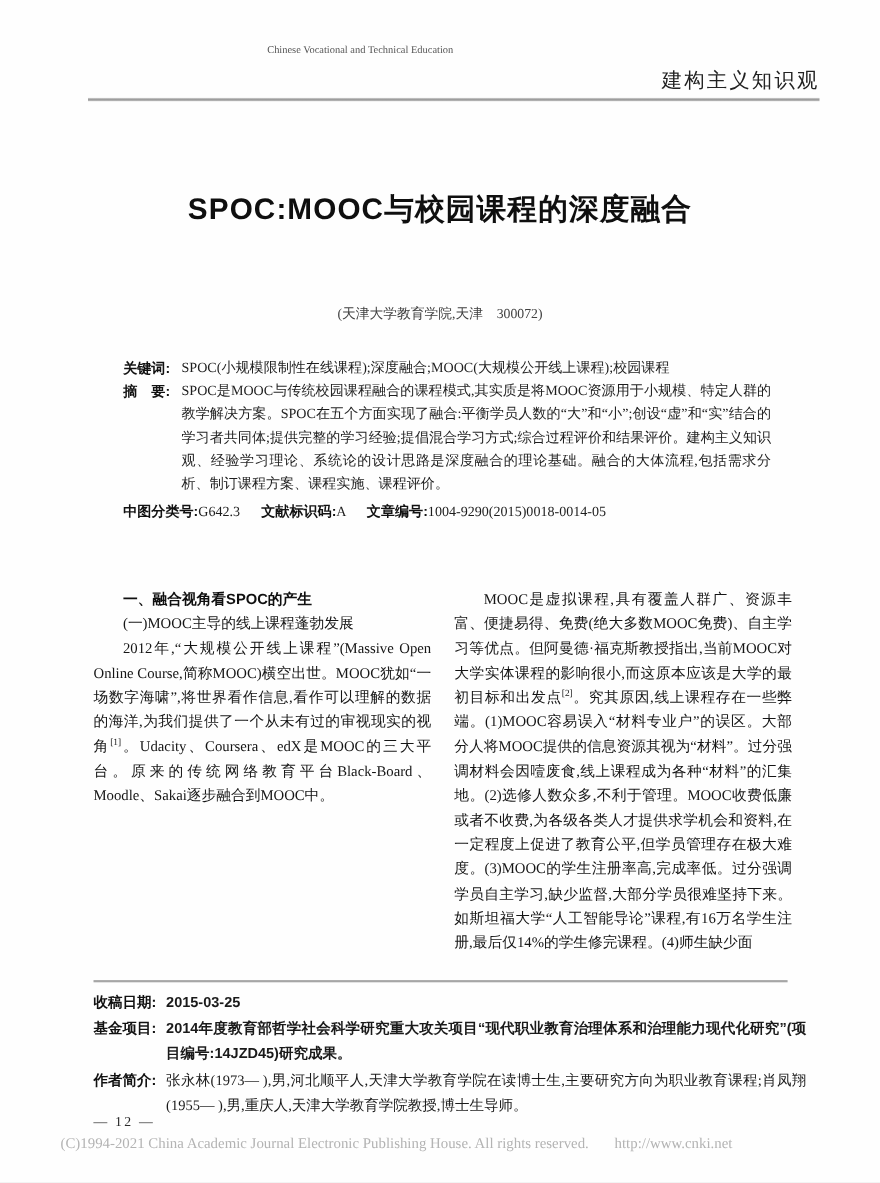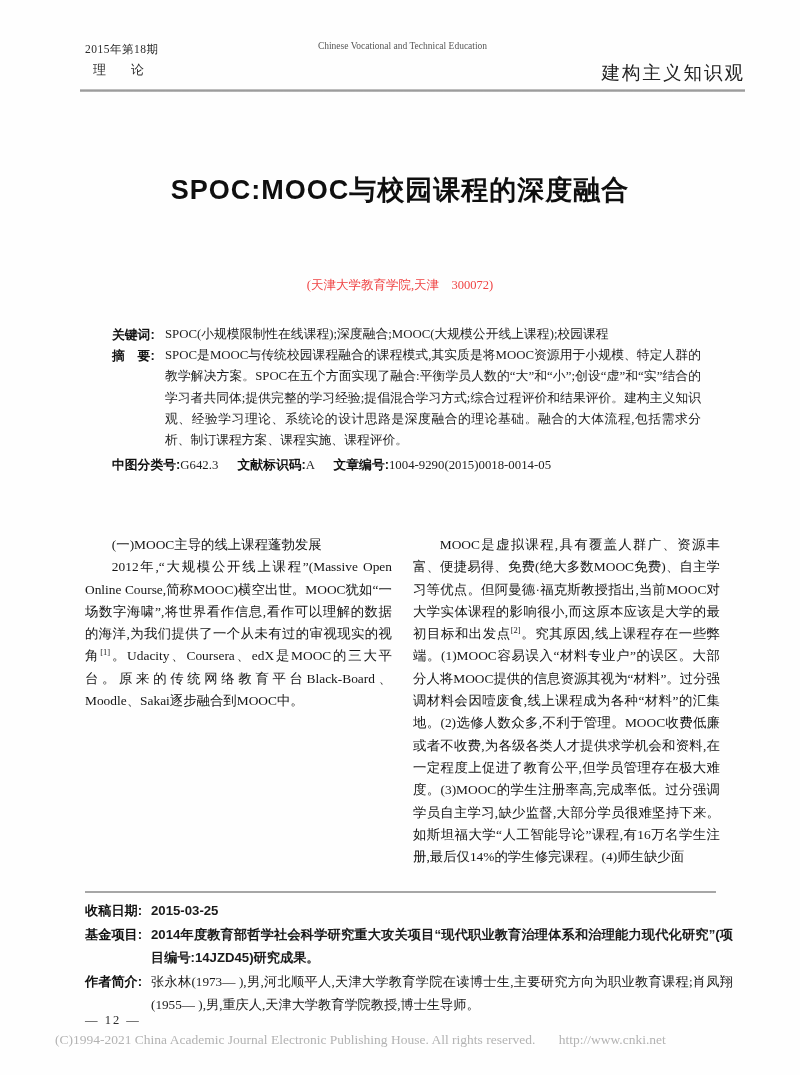--- a/index.html
+++ b/index.html
@@ -21,21 +21,21 @@
   .hdr-rule { position:absolute; top:89px; left:80px; width:665px; height:3px;
     background:linear-gradient(#cfcfcf,#979797 55%,#c6c6c6); }
 
   
   .article-title { position:absolute; top:172px; left:0; width:100%; text-align:center;
     font-family:"Liberation Sans","DejaVu Sans",sans-serif; font-weight:700;
     font-size:27px; letter-spacing:1px; color:#0f0f0f; }
   .authors { position:absolute; top:233px; left:0; width:100%; text-align:center;
     font-size:15px; letter-spacing:2px; color:#1c1c1c; }
   .affiliation { position:absolute; top:277px; left:0; width:100%; text-align:center;
-    font-size:12.5px; color:#ef4444; }
+    font-size:12.5px; color:#404040; }
 
   
   .abstract-wrap { position:absolute; top:320px; left:112px; width:589px;
     font-size:12.8px; line-height:21.2px; text-align:justify; color:#1d1d1d; }
   .hang { position:relative; padding-left:53px; }
   .hang .lbl { position:absolute; left:0; top:0; font-family:"Liberation Sans","DejaVu Sans",sans-serif; font-weight:700; color:#111; }
   .kw-line { margin-top:4px; }
   .clc-line { margin-top:3px; text-align:left; }
   .clc-line .lbl2 { font-family:"Liberation Sans","DejaVu Sans",sans-serif; font-weight:700; color:#111; }
   .clc-gap { margin-left:16px; }
@@ -61,24 +61,20 @@
   .pageno { position:absolute; top:1013px; left:85px; font-size:12.5px; letter-spacing:2px; color:#2a2a2a; }
   .copyright { position:absolute; top:1032px; left:55px; width:720px; color:#b3b3b3; font-size:13.5px; white-space:nowrap; }
   .copyright .url { margin-left:20px; }
 </style>
 </head>
 <body>
 
 <div class="page">
 
   <div class="header">
-    <div class="hdr-issue">
-      <div class="hdr-issue-line1">2015年第18期</div>
-      <div class="hdr-issue-line2">理　论</div>
-    </div>
     <div class="hdr-center">
       <div class="hdr-journal-en">Chinese Vocational and Technical Education</div>
     </div>
     <div class="hdr-column">建构主义知识观</div>
   </div>
   <div class="hdr-rule"></div>
 
   <div class="article-title">SPOC:MOOC与校园课程的深度融合</div>
   <div class="affiliation">(天津大学教育学院,天津　300072)</div>
 
@@ -93,20 +89,21 @@
     </div>
     <div class="clc-line">
       <span class="lbl2">中图分类号:</span><span>G642.3</span>
       <span class="lbl2 clc-gap">文献标识码:</span><span>A</span>
       <span class="lbl2 clc-gap">文章编号:</span><span>1004-9290(2015)0018-0014-05</span>
     </div>
   </div>
 
   <div class="columns">
     <div class="col">
+      <p class="h1">一、融合视角看SPOC的产生</p>
       <p class="indent">(一)MOOC主导的线上课程蓬勃发展</p>
       <p class="indent"><span>2012年,“大规模公开线上课程”(Massive Open Online Course,简称MOOC)横空出世。MOOC犹如“一场数字海啸”,将世界看作信息,看作可以理解的数据的海洋,为我们提供了一个从未有过的审视现实的视角</span><sup class="ref">[1]</sup><span>。Udacity、Coursera、edX是MOOC的三大平台。原来的传统网络教育平台Black-Board、Moodle、Sakai逐步融合到MOOC中。</span></p>
     </div>
     <div class="col">
       <p class="indent"><span>MOOC是虚拟课程,具有覆盖人群广、资源丰富、便捷易得、免费(绝大多数MOOC免费)、自主学习等优点。但阿曼德·福克斯教授指出,当前MOOC对大学实体课程的影响很小,而这原本应该是大学的最初目标和出发点</span><sup class="ref">[2]</sup><span>。究其原因,线上课程存在一些弊端。(1)MOOC容易误入“材料专业户”的误区。大部分人将MOOC提供的信息资源其视为“材料”。过分强调材料会因噎废食,线上课程成为各种“材料”的汇集地。(2)选修人数众多,不利于管理。MOOC收费低廉或者不收费,为各级各类人才提供求学机会和资料,在一定程度上促进了教育公平,但学员管理存在极大难度。(3)MOOC的学生注册率高,完成率低。过分强调学员自主学习,缺少监督,大部分学员很难坚持下来。如斯坦福大学“人工智能导论”课程,有16万名学生注册,最后仅14%的学生修完课程。(4)师生缺少面</span></p>
     </div>
   </div>
 
   <div class="foot-rule"></div>
   <div class="footnotes">

